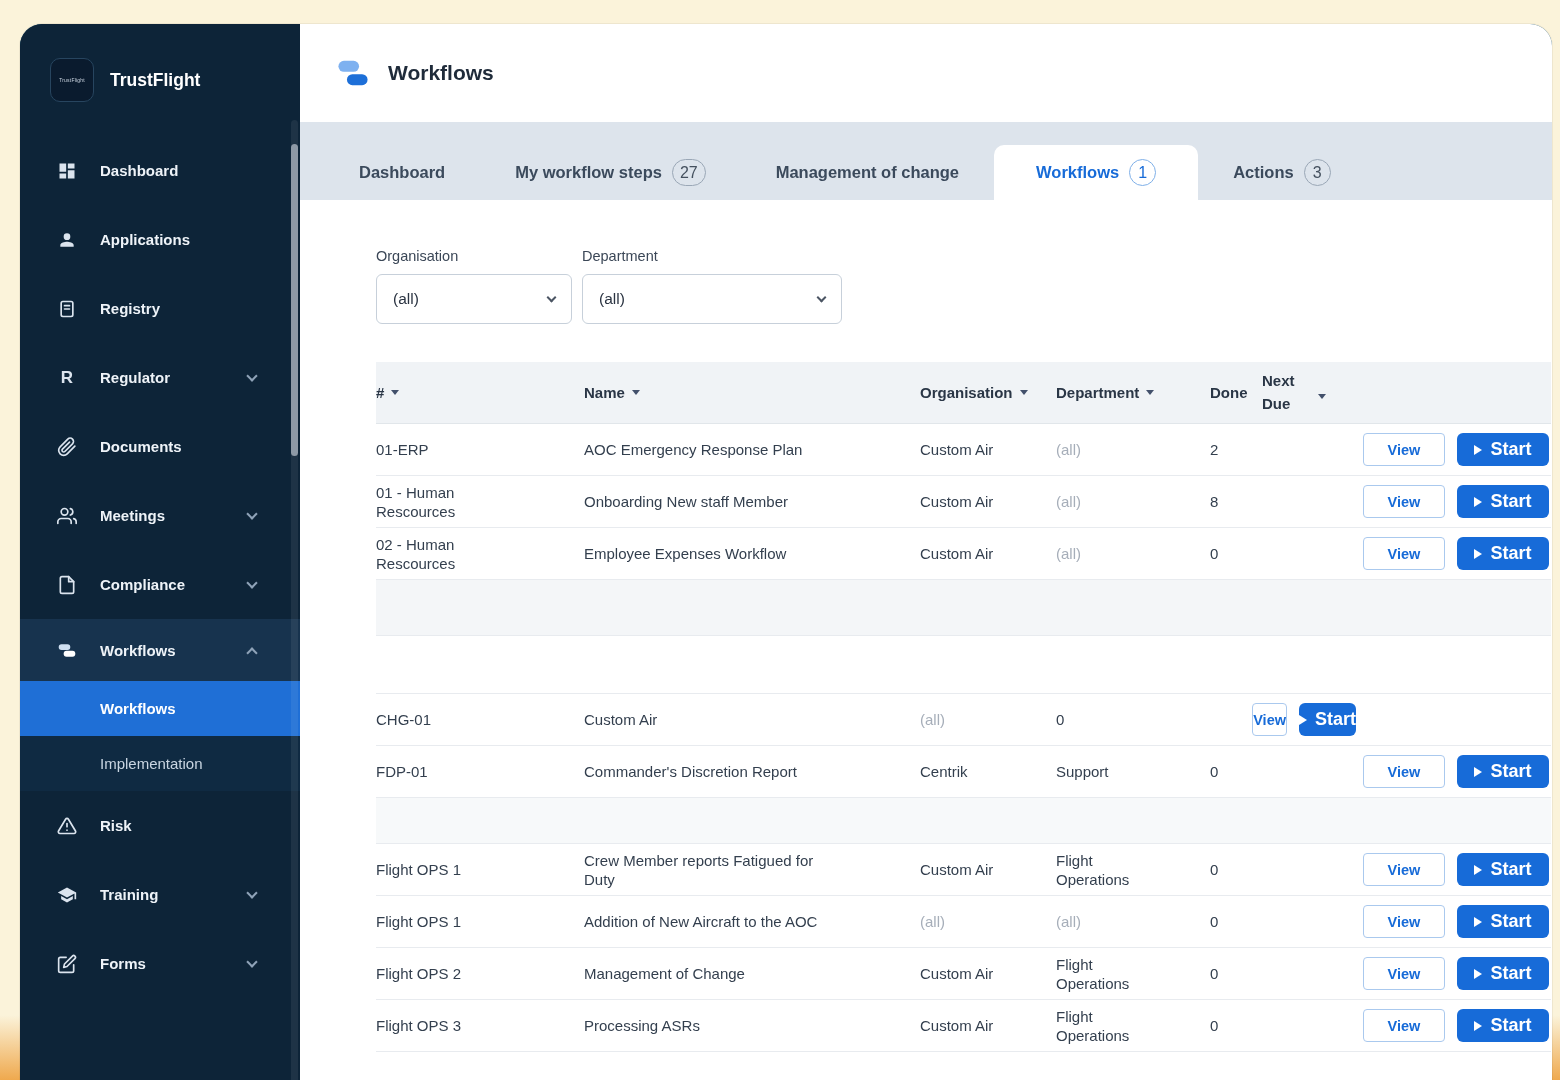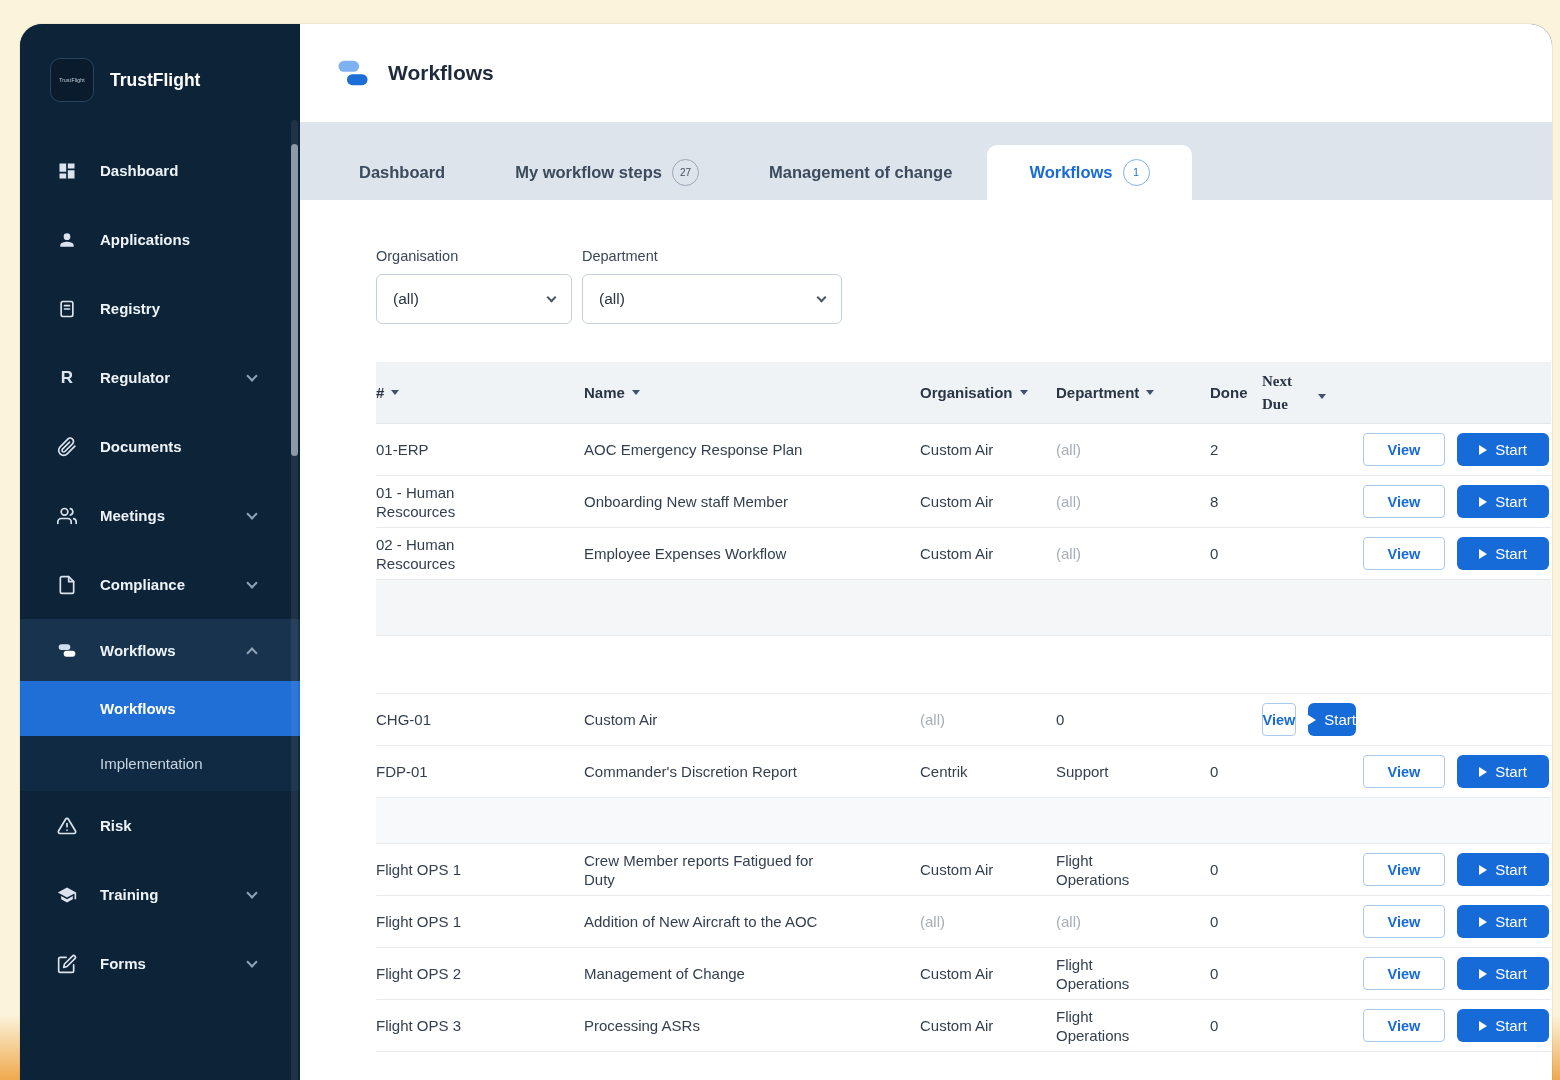--- a/index.html
+++ b/index.html
@@ -52,21 +52,21 @@
   .page-title { font-size:21px; font-weight:700; color:#1f2b3a; }
 
   .tabstrip { height:78px; background:#dde4ec; display:flex; align-items:flex-end;
     padding-left:24px; }
   .tab { height:55px; display:flex; align-items:center; gap:10px; padding:0 35px;
     font-size:16.5px; font-weight:600; color:#3b4a5c; cursor:pointer; white-space:nowrap; }
   .tab.active { background:#ffffff; border-radius:10px 10px 0 0; color:#176bd8; font-weight:700;
     padding:0 42px; }
   .badge { min-width:27px; height:27px; padding:0 7px; border-radius:999px;
     border:1px solid #9aa7b6; display:inline-flex; align-items:center; justify-content:center;
-    font-size:10px; font-weight:400; color:#44505e; }
+    font-size:16px; font-weight:400; color:#44505e; }
   .tab.active .badge { border-color:#7fb0e8; color:#176bd8; background:#fff; }
 
   .content { padding:48px 10px 0 76px; }
 
   .filters { display:flex; gap:10px; }
   .filter-group { display:flex; flex-direction:column; }
   .filter-label { font-size:14.5px; color:#3b4757; margin-bottom:10px; }
   .dropdown { height:50px; border:1px solid #c7d0da; border-radius:6px; background:#fff;
     display:flex; align-items:center; justify-content:space-between; padding:0 16px;
     font-size:15.5px; color:#2b3442; cursor:pointer; }
@@ -77,38 +77,38 @@
 
   
   .table { margin-top:38px; width:1175px; }
   .trow, .thead { display:grid;
     grid-template-columns:208px 336px 136px 154px 52px 96px 1fr; align-items:center; }
   .thead { background:#f0f3f6; height:62px; border-bottom:1px solid #e1e6ea;
     font-size:15px; font-weight:700; color:#2a3646; }
   .thead .cell { display:flex; align-items:center; }
   .sort { width:0; height:0; border-left:4px solid transparent; border-right:4px solid transparent;
     border-top:5px solid #42506b; display:inline-block; margin-left:7px; }
-  .th-due { display:flex; align-items:flex-start; line-height:1.5;font-family:Liberation Serif, serif; }
+  .th-due { display:flex; align-items:flex-start; line-height:1.5; }
   .th-due .txt { width:42px; display:inline-block; }
   .th-due .sort { margin-top:8px; margin-left:14px; }
 
   .trow { min-height:52px; border-bottom:1px solid #e8ebef; font-size:15px; color:#333f4e;
     line-height:19px; }
   .cell { padding-right:12px; }
   .cell-id span { display:inline-block; max-width:110px; }
   .cell-name span { display:inline-block; max-width:252px; }
   .cell-dept span { display:inline-block; max-width:82px; }
   .muted { color:#a6aeb9; }
   .cell-actions { display:flex; justify-content:flex-end; align-items:center; gap:12px;
     padding-right:2px; }
   .btn-view { width:82px; height:33px; background:#fff; border:1px solid #aac9ee;
     border-radius:4px; color:#176bd8; font-size:14.5px; font-weight:700; cursor:pointer;
     font-family:inherit; }
   .btn-start { width:92px; height:33px; background:#176bd8; border:none; border-radius:6px;
-    color:#fff; font-size:15px; font-weight:400; cursor:pointer; display:flex;
+    color:#fff; font-size:18px; font-weight:700; cursor:pointer; display:flex;
     align-items:center; justify-content:center; gap:8px; font-family:inherit; }
   .play { width:0; height:0; border-left:8px solid #fff; border-top:5px solid transparent;
     border-bottom:5px solid transparent; display:inline-block; }
 
   .sep-gray { height:56px; background:#f4f6f8; border-bottom:1px solid #e8ebef; }
   .sep-white { height:58px; background:#ffffff; border-bottom:1px solid #e8ebef; }
   .sep-light { height:46px; background:#f7f9fa; border-bottom:1px solid #e8ebef; }
 
   .bottom-bar { position:absolute; left:280px; right:0; bottom:0; height:12px; background:#0e2439; }
 </style>
@@ -271,20 +271,24 @@
         <span>My workflow steps</span>
         <span class="badge">27</span>
       </div>
       <div class="tab">
         <span>Management of change</span>
       </div>
       <div class="tab active">
         <span>Workflows</span>
         <span class="badge">1</span>
       </div>
+      <div class="tab">
+        <span>Actions</span>
+        <span class="badge">3</span>
+      </div>
     </div>
 
     <div class="content">
 
       <div class="filters">
         <div class="filter-group">
           <span class="filter-label">Organisation</span>
           <div class="dropdown dd-org">
             <span>(all)</span>
             <span class="dd-chev"></span>

